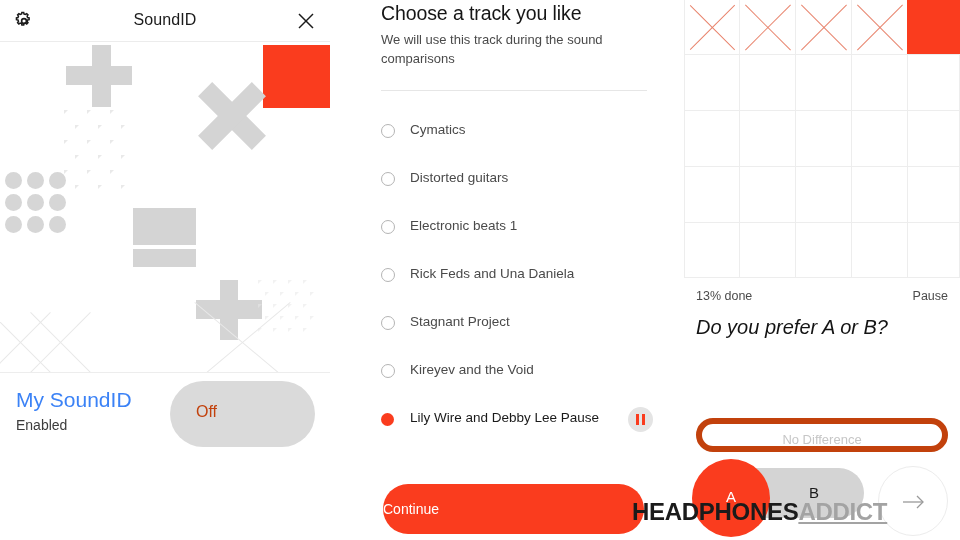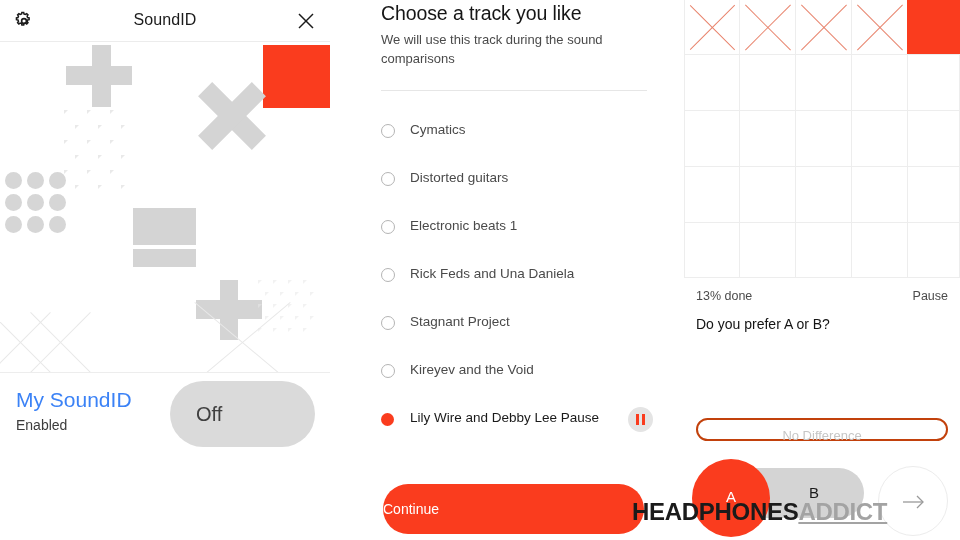--- a/index.html
+++ b/index.html
@@ -30,21 +30,21 @@
   .dotgrid i { position: absolute; width: 0; height: 0; border-left: 6px solid #e2e2e2; border-bottom: 6px solid transparent; }
   .dotgrid.small i { border-left-width: 4px; border-bottom-width: 4px; border-left-color: #e9e9e9; }
   .circgrid { position: absolute; }
   .circgrid i { position: absolute; width: 17px; height: 17px; border-radius: 50%; background: #d6d6d6; }
   .xline { position: absolute; background: #e8e8e8; height: 1.2px; transform-origin: center; }
 
   .p1-bottom { position: absolute; left: 0; top: 372px; width: 330px; height: 168px; background: #fff; border-top: 1px solid #ededed; }
   .ms-title { position: absolute; left: 16px; top: 15px; font-size: 21px; color: #3b82f6; font-weight: 400; }
   .ms-sub   { position: absolute; left: 16px; top: 44px; font-size: 14px; color: #3c3c3c; }
   .toggle { position: absolute; left: 170px; top: 8px; width: 145px; height: 66px; background: #dadada; border-radius: 33px; cursor: pointer; }
-  .toggle .off { position: absolute; left: 26px; top: 22px; font-size: 20px; color: #404040; }
+  .toggle .off { position: absolute; left: 26px; top: 22px; font-size: 16px; color: #c2410c; }
   .toggle .knob { position: absolute; right: -3px; top: -3px; width: 72px; height: 72px; border-radius: 50%; background: #fa3c1e; }
   .toggle .on { position: absolute; left: 0; right: 0; top: 26px; text-align: center; font-size: 15px; color: #fff; }
 
   
   .panel2 { position: absolute; left: 368px; top: 0; width: 292px; height: 540px; background: #fff; }
   .p2-title { position: absolute; left: 13px; top: 2px; font-size: 19.5px; color: #161616; font-weight: 400; letter-spacing: -.1px; }
   .p2-sub { position: absolute; left: 13px; top: 30px; width: 245px; font-size: 13px; line-height: 19px; color: #4a4a4a; }
   .p2-rule { position: absolute; left: 13px; top: 90px; width: 266px; height: 1px; background: #e6e6e6; }
 
   .track { position: absolute; left: 13px; width: 266px; height: 26px; cursor: pointer; }
@@ -65,23 +65,23 @@
   .chartgrid { position: absolute; left: 0; top: -1px; width: 276px; height: 278px; }
   .cell { position: absolute; border-right: 1px solid #ededed; border-bottom: 1px solid #ededed; }
   .cell.first { border-left: 1px solid #ededed; }
   .cell.rowtop { border-top: 1px solid #ededed; }
   .xmark { position: absolute; inset: 0; }
   .xmark b { position: absolute; left: -8%; top: 50%; width: 116%; height: 1px; background: #e8836c; transform-origin: center; display: block; }
   .redcell { position: absolute; background: #fa3c1e; }
 
   .prog { position: absolute; left: 12px; top: 289px; font-size: 12.5px; color: #4b4b4b; }
   .pause-lbl { position: absolute; right: 12px; top: 289px; font-size: 12.5px; color: #4b4b4b; cursor: pointer; }
-  .q { position: absolute; left: 12px; top: 316px; font-size: 14px; color: #141414; font-weight: 400; }
-
-  .nodiff { position: absolute; left: 12px; top: 418px; width: 252px; height: 23px; border: 2px solid #c2410c; border-radius: 17px; background: #fff; cursor: pointer; }
+  .q { position: absolute; left: 12px; top: 316px; font-size: 20px; color: #141414; font-weight: 400; font-style: italic; }
+
+  .nodiff { position: absolute; left: 12px; top: 418px; width: 252px; height: 34px; border: 6px solid #c2410c; border-radius: 17px; background: #fff; cursor: pointer; }
   .nodiff span { display: block; line-height: 31px; text-align: center; font-size: 13px; color: #c6c6c6; }
 
   .abwrap { position: absolute; left: 12px; top: 468px; width: 168px; height: 50px; }
   .abtrack { position: absolute; left: 0; top: 0; width: 168px; height: 50px; border-radius: 25px; background: #d4d4d4; cursor: pointer; }
   .abtrack .blbl { position: absolute; left: 113px; top: 16px; font-size: 15px; color: #1b1b1b; }
   .aknob { position: absolute; left: -4px; top: -9px; width: 78px; height: 78px; border-radius: 50%; background: #fa3c1e; }
   .aknob span { position: absolute; left: 0; right: 0; top: 29px; text-align: center; font-size: 15px; color: #fff; }
 
   .nextbtn { position: absolute; left: 194px; top: 466px; width: 70px; height: 70px; border-radius: 50%; border: 1px solid #ececec; background: #fff; cursor: pointer; }
   .nextbtn svg { position: absolute; left: 23px; top: 24px; }

